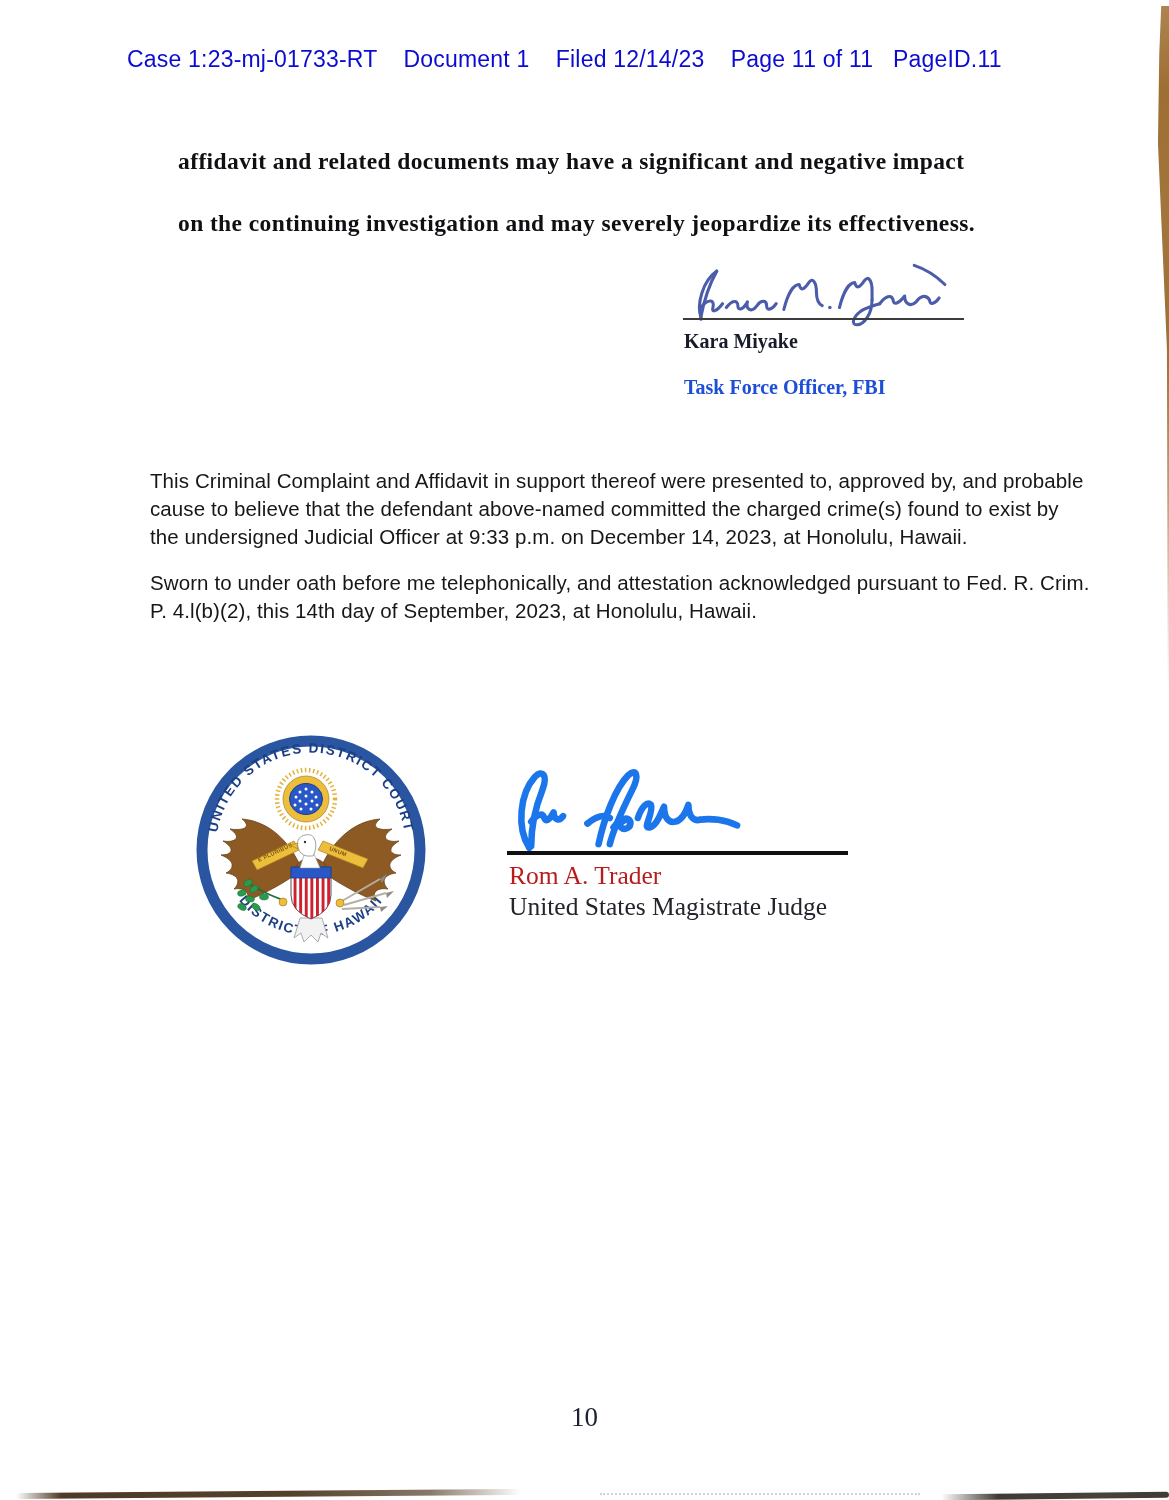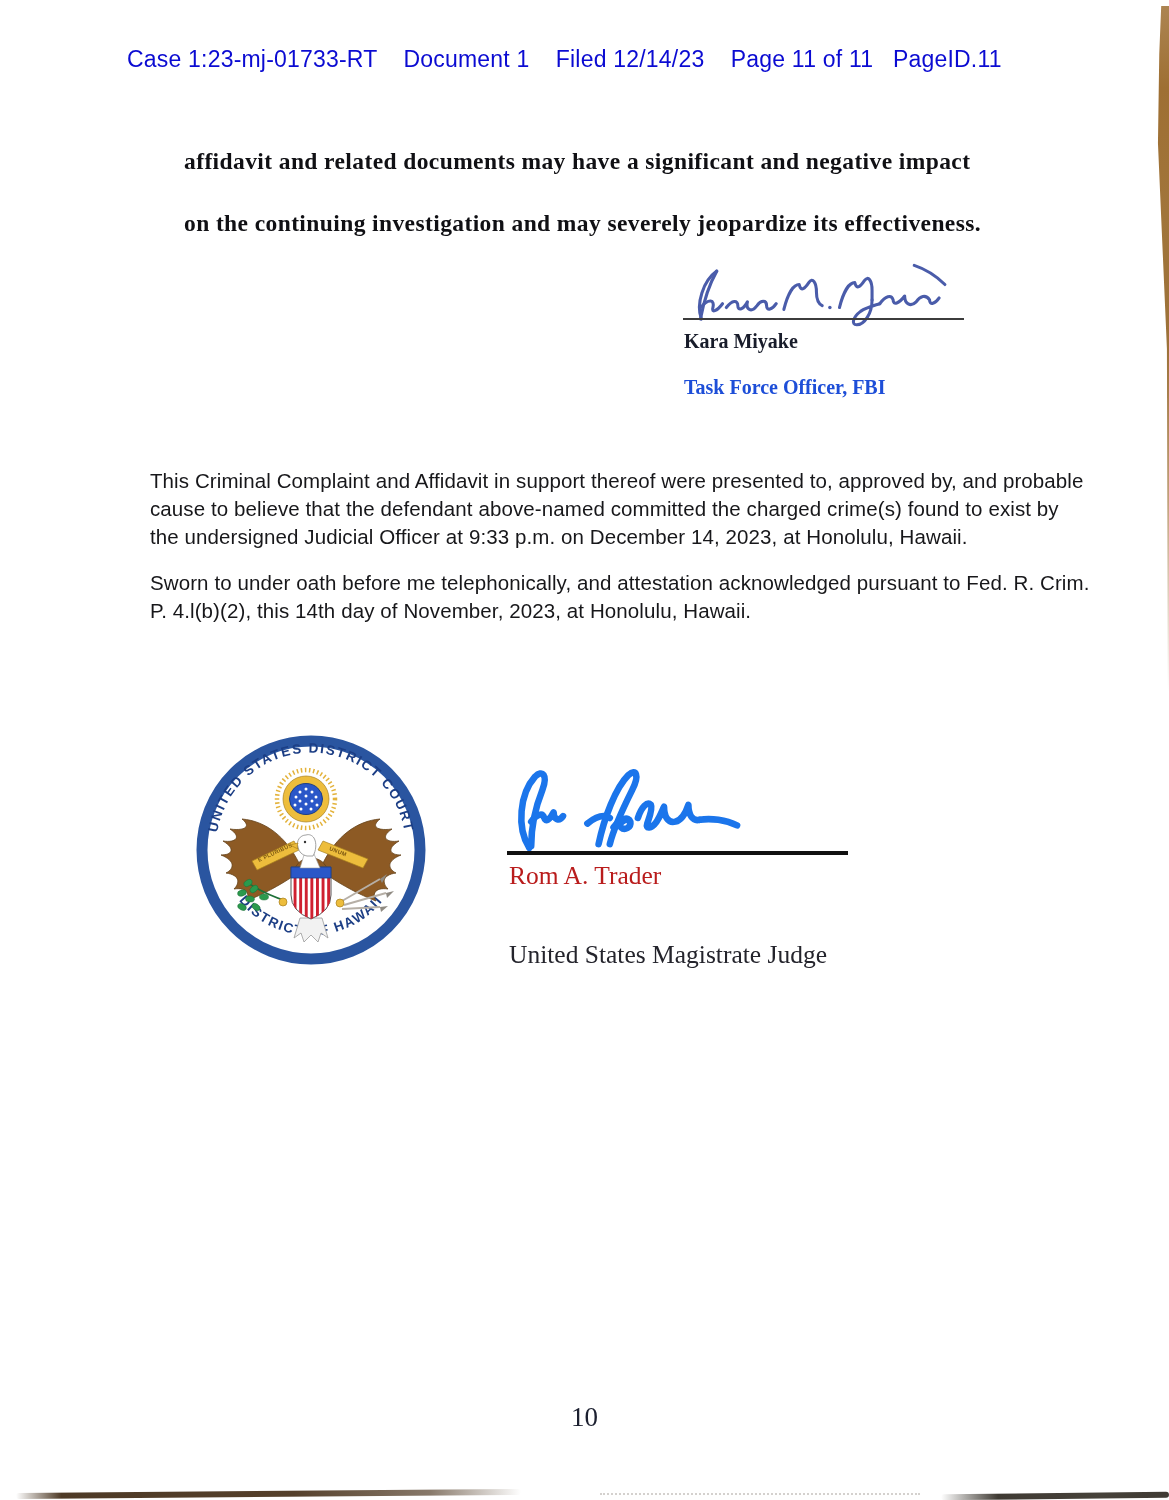--- a/index.html
+++ b/index.html
@@ -11,21 +11,21 @@
 
   
   .case-header{
     left:127px;top:46px;
     font-family:"Liberation Sans",sans-serif;
     font-size:23px;color:var(--header-blue);white-space:pre;letter-spacing:0.2px;
   }
 
   
   .affidavit-line{
-    left:184px;
+    left:178px;
     font-family:"Liberation Serif",serif;font-weight:bold;
     font-size:23.5px;color:#101014;letter-spacing:0.4px;white-space:nowrap;
   }
   .line1{top:148px;}
   .line2{top:210px;}
 
   
   .officer-sig{left:688px;top:258px;width:278px;height:78px;}
   .sig-officer path{stroke:var(--officer-signature-ink);stroke-width:3.2;fill:none;
     stroke-linecap:round;stroke-linejoin:round;}
@@ -61,21 +61,21 @@
   .judge-sig{left:505px;top:764px;width:262px;height:92px;}
   .sig-judge path{stroke:var(--judge-signature-ink);stroke-width:7;fill:none;
     stroke-linecap:round;stroke-linejoin:round;}
   .judge-rule{left:507px;top:851px;width:341px;height:4px;background:#111111;}
   .judge-name{
     left:509px;top:860px;font-family:"Liberation Serif",serif;
     font-size:25.5px;line-height:31px;color:#b91c1c;
   }
   .judge-title{
     left:509px;top:891px;font-family:"Liberation Serif",serif;
-    font-size:25.5px;line-height:31px;color:#24242c;margin-top:48px;
+    font-size:25.5px;line-height:31px;color:#24242c;
   }
 
   
   .page-number{
     left:0;right:0;top:1402px;text-align:center;
     font-family:"Liberation Serif",serif;font-size:27px;color:#1c2030;
   }
 
   
   .scan-edge-right{
@@ -124,21 +124,21 @@
 </svg>
 <div class="abs officer-rule"></div>
 <div class="abs officer-name">Kara Miyake</div>
 <div class="abs officer-title">Task Force Officer, FBI</div>
 
 <div class="abs paragraph para1">This Criminal Complaint and Affidavit in support thereof were presented to, approved by, and probable
 cause to believe that the defendant above-named committed the charged crime(s) found to exist by
 the undersigned Judicial Officer at 9:33 p.m. on December 14, 2023, at Honolulu, Hawaii.</div>
 
 <div class="abs paragraph para2">Sworn to under oath before me telephonically, and attestation acknowledged pursuant to Fed. R. Crim.
-P. 4.l(b)(2), this 14th day of November, 2023, at Honolulu, Hawaii.</div>
+P. 4.l(b)(2), this 14th day of September, 2023, at Honolulu, Hawaii.</div>
 
 <div class="abs seal-box">
   <svg viewBox="0 0 230 230" width="230" height="230" role="img" xmlns="http://www.w3.org/2000/svg" aria-label="Seal of the United States District Court, District of Hawaii">
     <defs>
       <path id="arcTop" d="M 24,140 A 95,95 0 1 1 206,140"></path>
       <path id="arcBottom" d="M 33,150 A 92,92 0 0 0 197,150"></path>
       <clipPath id="shieldBody">
         <path d="M95,143 L135,143 L135,160 Q135,176 115,184 Q95,176 95,160 Z"></path>
       </clipPath>
     </defs>

